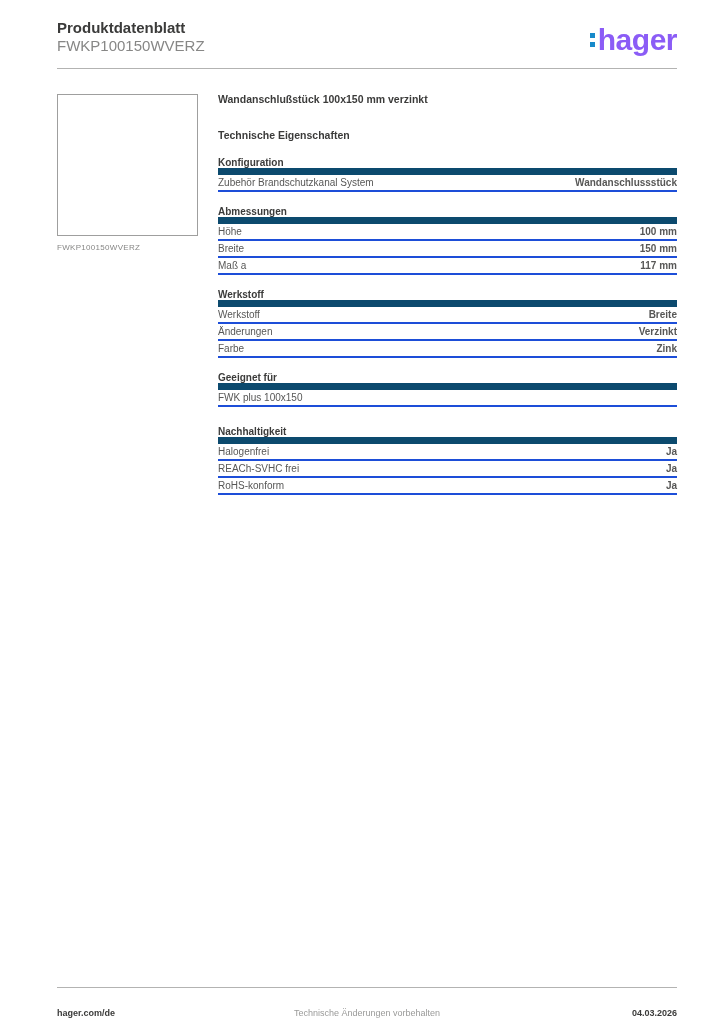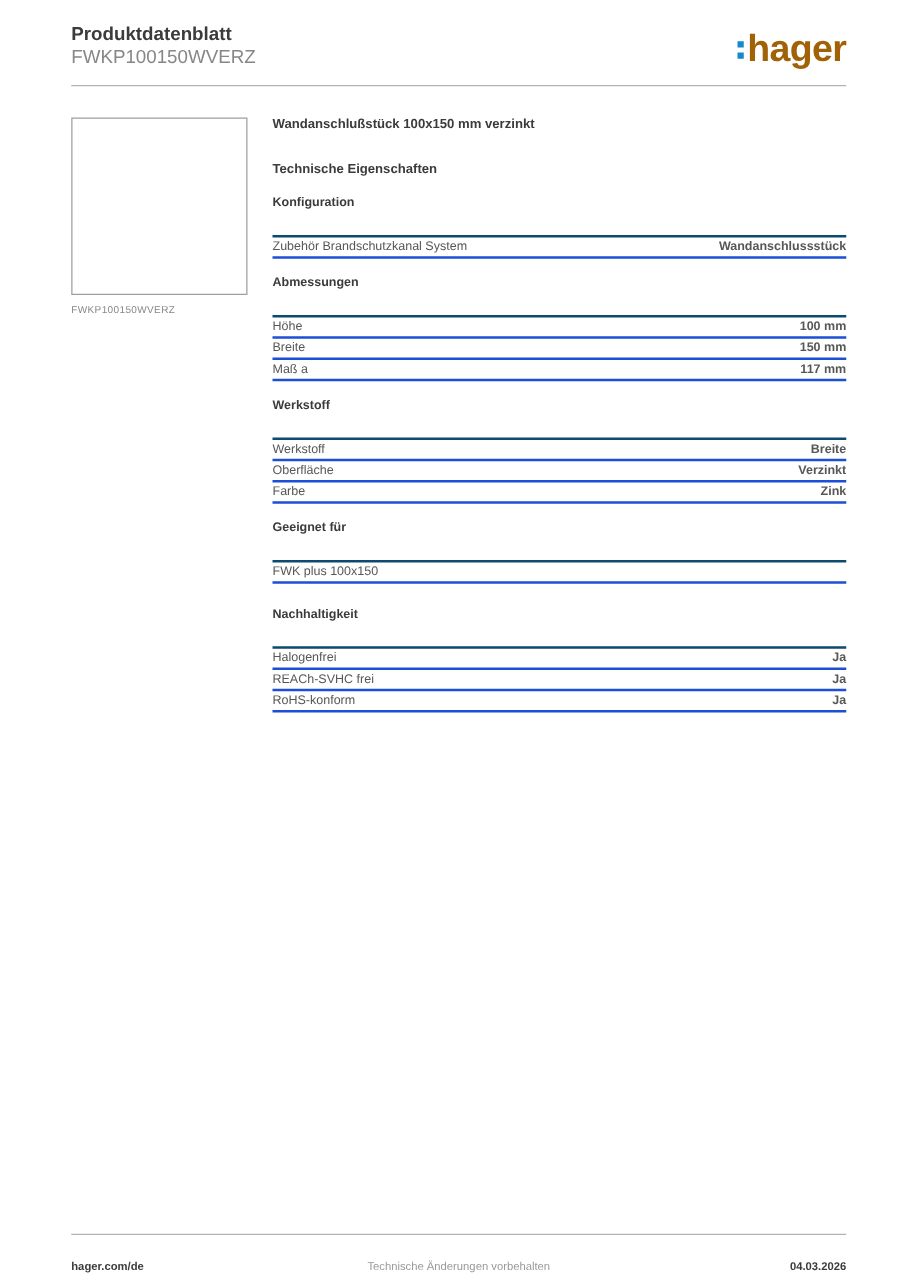--- a/index.html
+++ b/index.html
@@ -43,22 +43,22 @@
   .tech-heading  { font-size: 10.5px; font-weight: bold; color: #3b3b3a; margin: 24px 0 1px 0; }
 
   .sections { margin-top: 0; }
   .section { margin-top: 14px; }
   .section:first-child { margin-top: 16px; }
   .section.gap-large  { }
   .section.gap-medium { margin-top: 19px; }
 
   .section-heading {
     font-size: 10px; font-weight: bold; color: #3b3b3a;
-    margin: 0; padding-bottom: 20px;
-    border-bottom: 2px solid #0c4a6e;
+    margin: 0; padding-bottom: 0;
+    border-bottom: 7px solid #0c4a6e;
   }
   .spec-row {
     display: flex; justify-content: space-between; align-items: baseline;
     font-size: 10px; color: #575756; line-height: 10px;
     padding: 3px 0 2px 0;
     border-bottom: 2px solid #1d4ed8;
   }
   .spec-label { text-align: left; }
   .spec-value { text-align: right; font-weight: bold; }
 
@@ -81,21 +81,21 @@
   <div class="doc-header">
     <div class="doc-title">Produktdatenblatt</div>
     <div class="doc-code">FWKP100150WVERZ</div>
   </div>
 
   <div class="logo">
     <span class="logo-colon">
         <i style="background: rgb(23, 137, 202);"></i>
         <i style="background: rgb(23, 137, 202);"></i>
       </span>
-    <span class="logo-text" style="color: #a16207;">hager</span>
+    <span class="logo-text" style="color: #8b5cf6;">hager</span>
   </div>
 
   <div class="header-rule"></div>
 
   <div class="product-image"></div>
   <div class="image-caption">FWKP100150WVERZ</div>
 
   <div class="content">
     <p class="product-title">Wandanschlußstück 100x150 mm verzinkt</p>
     <p class="tech-heading">Technische Eigenschaften</p>
@@ -122,21 +122,21 @@
             <span class="spec-value">117 mm</span>
           </div>
         </section>
         <section class="section">
           <h3 class="section-heading">Werkstoff</h3>
           <div class="spec-row">
             <span class="spec-label">Werkstoff</span>
             <span class="spec-value">Breite</span>
           </div>
           <div class="spec-row">
-            <span class="spec-label">Oberfläche</span>
+            <span class="spec-label">Änderungen</span>
             <span class="spec-value">Verzinkt</span>
           </div>
           <div class="spec-row">
             <span class="spec-label">Farbe</span>
             <span class="spec-value">Zink</span>
           </div>
         </section>
         <section class="section gap-large">
           <h3 class="section-heading">Geeignet für</h3>
           <div class="spec-row">

